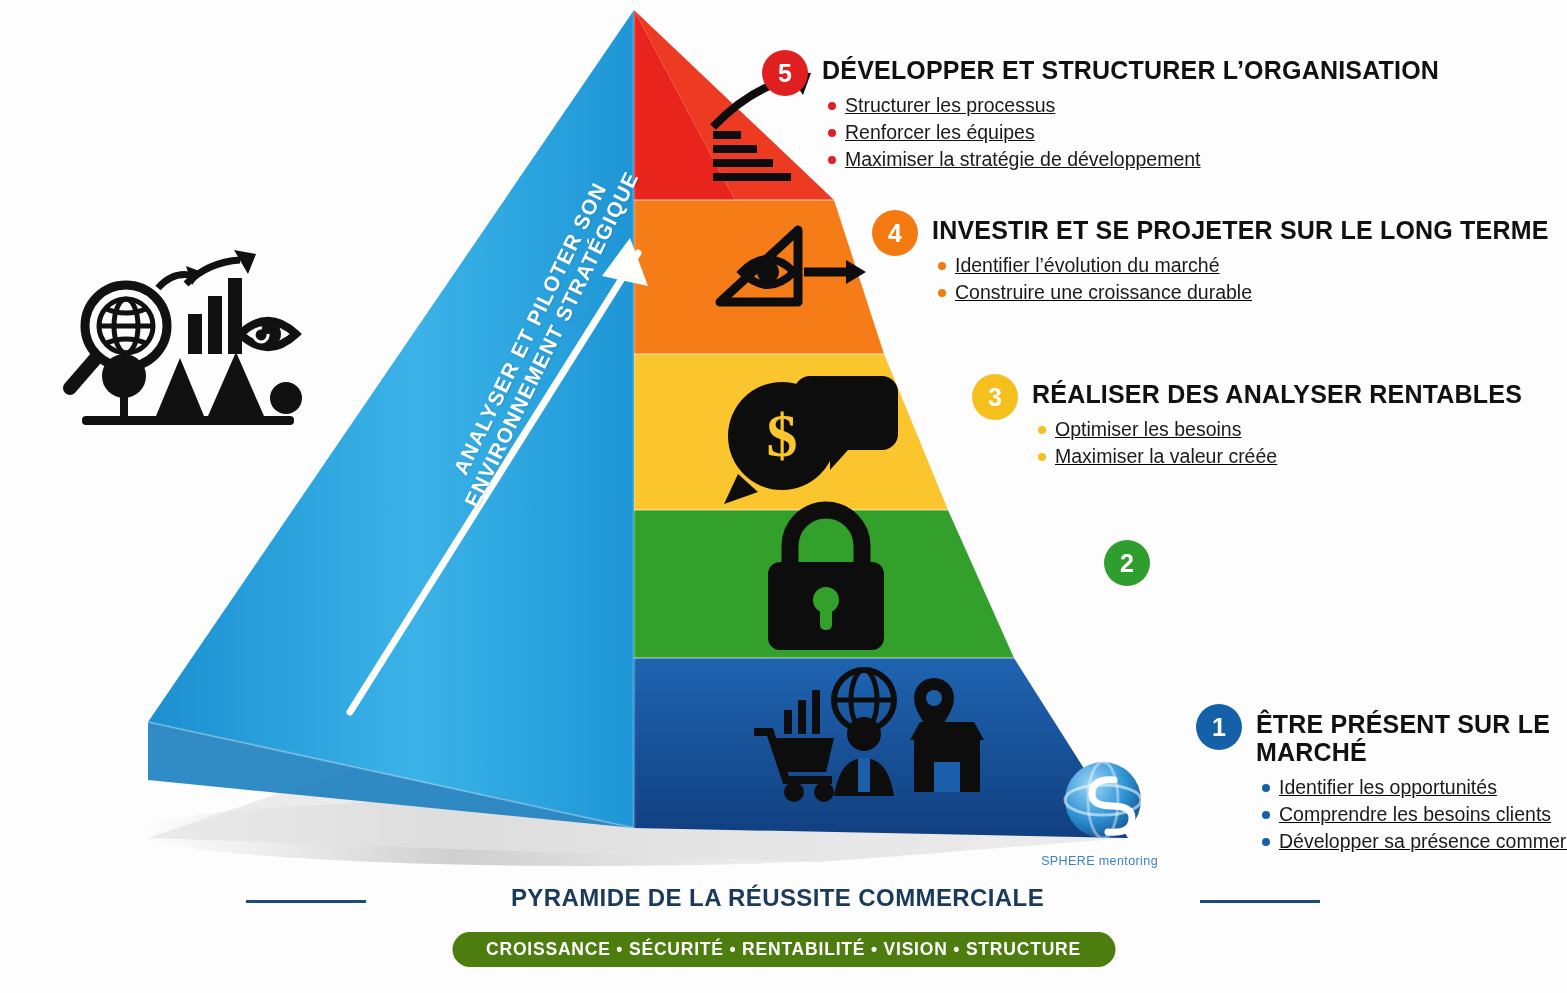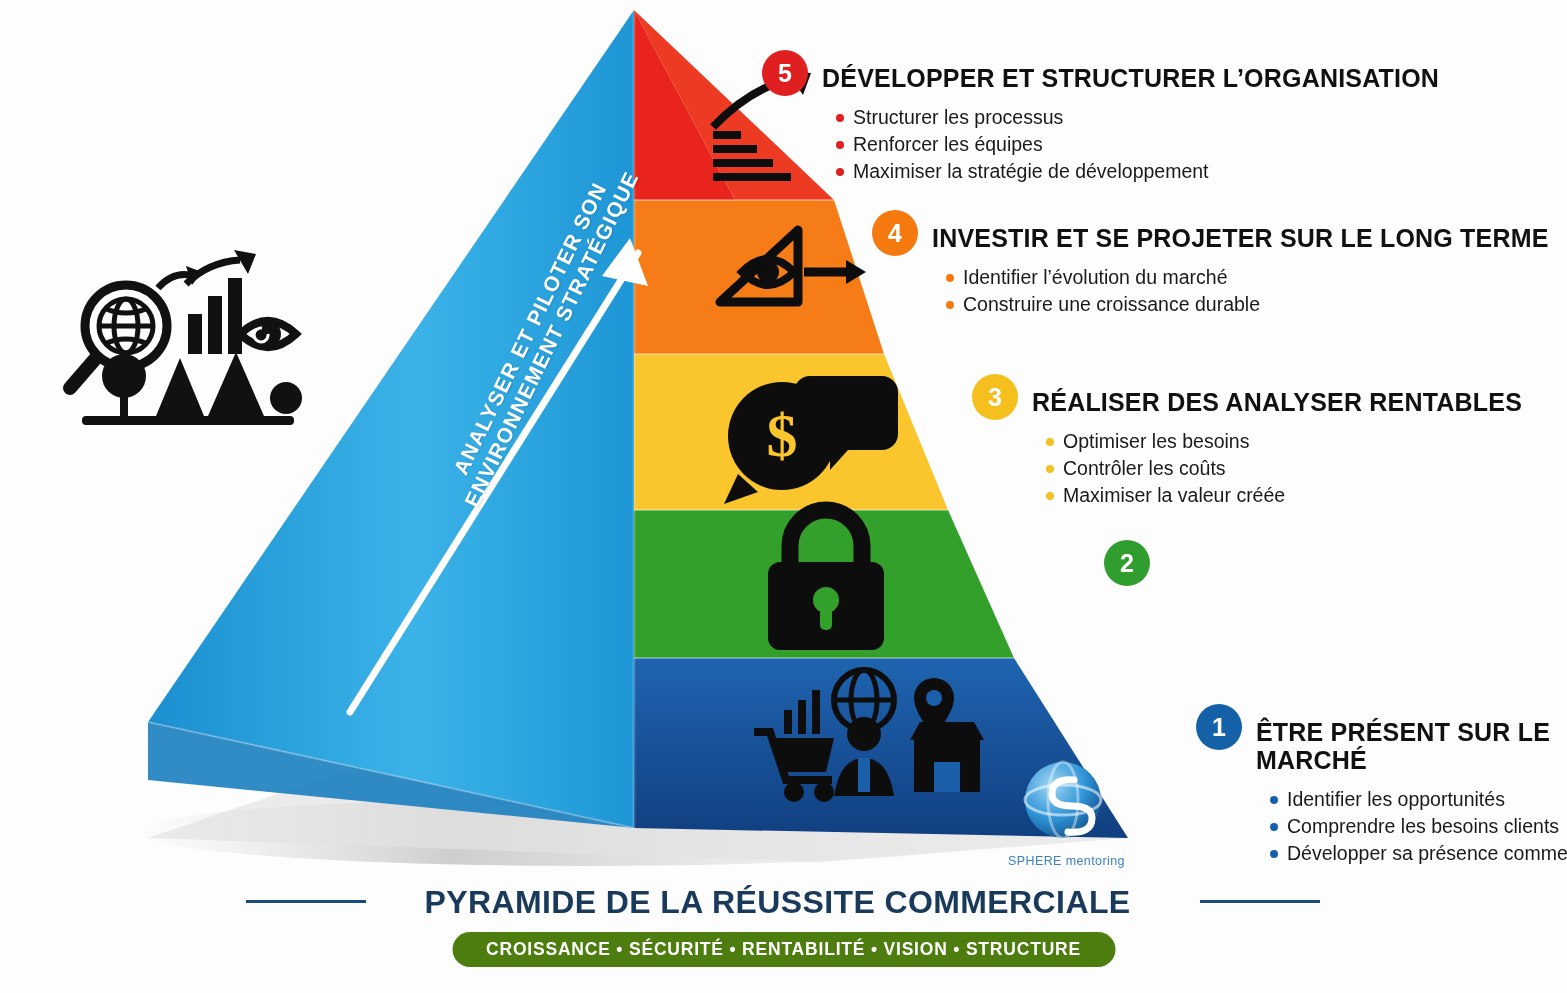--- a/index.html
+++ b/index.html
@@ -65,26 +65,27 @@
     justify-content: center;
     margin-right: 14px;
     margin-top: 2px;
   }
   .level-title {
     font-size: 25px;
     font-weight: bold;
     line-height: 1.12;
     color: #111;
     letter-spacing: .2px;
-    margin: 16px 0 8px 0;
+    margin: 8px 0 8px 0;
   }
   .bullets {
     list-style: none;
-    margin: 12px;
+    margin: 4px;
     padding: 0;
+    text-decoration: underline;
   }
   .bullets li {
     position: relative;
     padding-left: 19px;
     font-size: 19.5px;
     line-height: 1.38;
     color: #1a1a1a;
     white-space: nowrap;
   }
   .bullets li::before {
@@ -113,21 +114,21 @@
   #lvl2 .bullets li::before { background: #2f9e2f; }
   #lvl1 .bullets li::before { background: #1461a8; }
 
   
   #footer-title {
     position: absolute;
     left: 0;
     top: 884px;
     width: 1555px;
     text-align: center;
-    font-size: 32px;
+    font-size: 24px;
     font-weight: bold;
     color: #1a3a5c;
     letter-spacing: .4px;
   }
   .rule {
     position: absolute;
     top: 900px;
     height: 3px;
     background: #1b4b7a;
   }
@@ -148,21 +149,21 @@
     letter-spacing: .8px;
     white-space: nowrap;
   }
 
   
   #logo {
     position: absolute;
     left: 1008px;
     top: 756px;
     width: 150px;
-    text-align: left;
+    text-align: right;
   }
   #logo-caption {
     font-size: 12.5px;
     color: #3b82c4;
     letter-spacing: .4px;
     margin-top: 2px;
   }
 
   
   #deco-cluster {
@@ -354,21 +355,20 @@
       </ul>
     </div>
   </div>
 
   <div class="level-block" id="lvl3">
     <div class="badge" style="background:#f5bf1e">3</div>
     <div>
       <div class="level-title">RÉALISER DES ANALYSER RENTABLES</div>
       <ul class="bullets">
         <li>Optimiser les besoins</li>
-        <li>Contrôler les coûts</li>
         <li>Maximiser la valeur créée</li>
       </ul>
     </div>
   </div>
 
   <div class="level-block" id="lvl2">
     <div class="badge" style="background:#2f9e2f">2</div>
   </div>
 
   <div class="level-block" id="lvl1">

